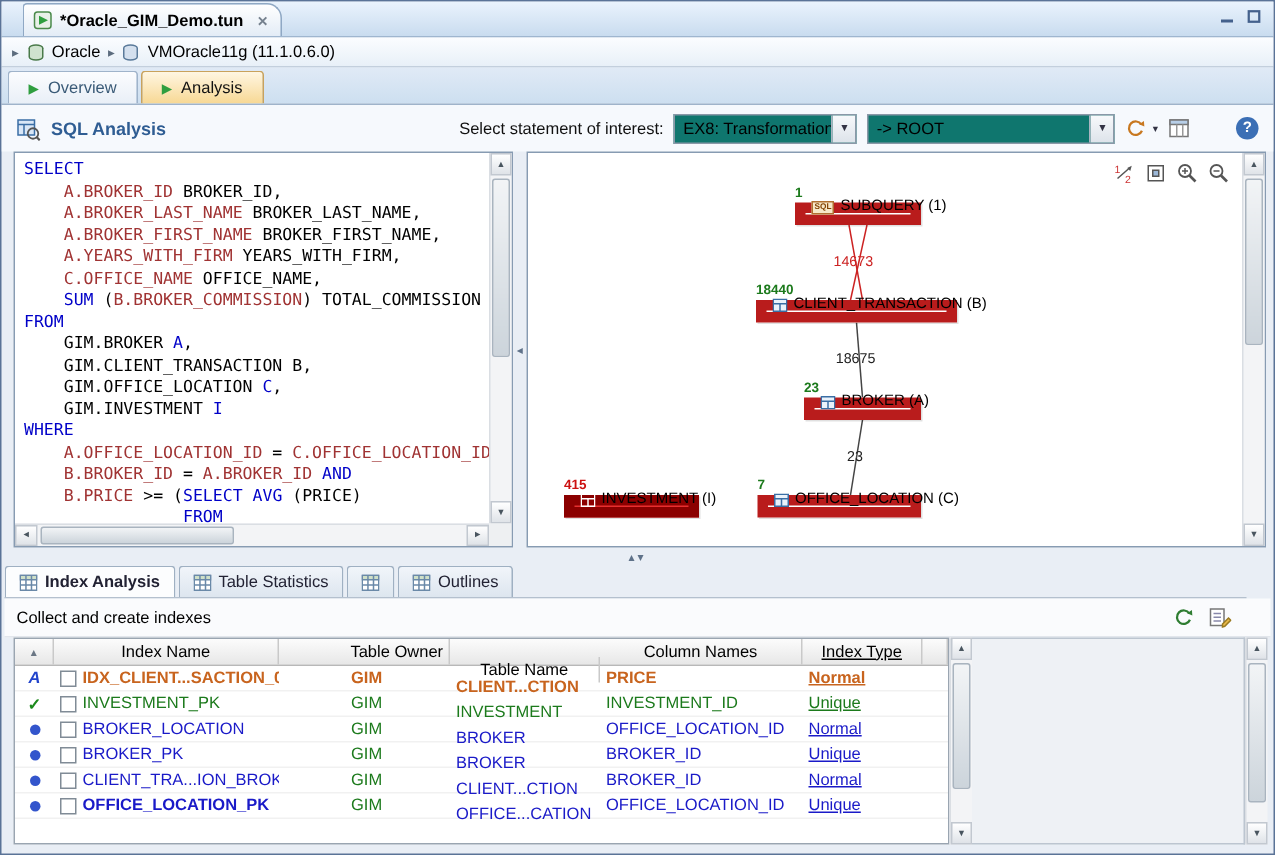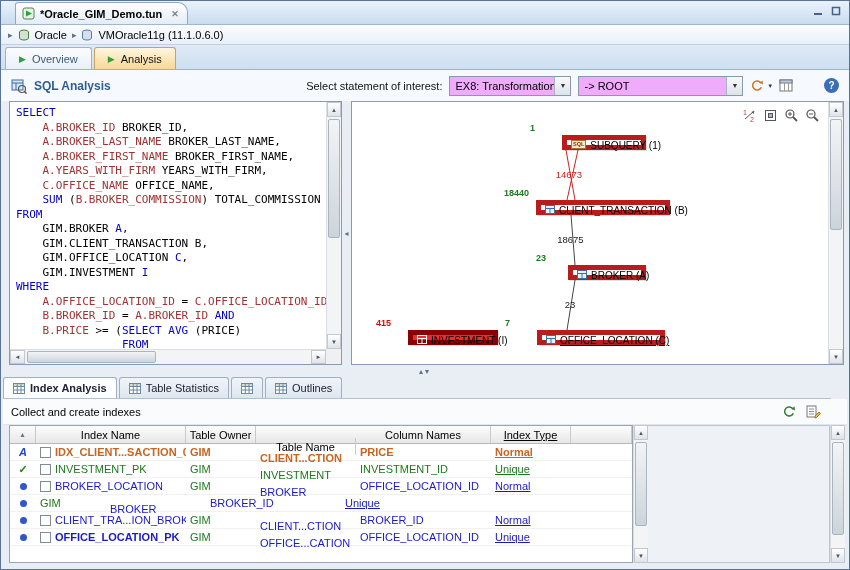--- a/index.html
+++ b/index.html
@@ -22,21 +22,21 @@
   
   .vtabs{position:absolute;top:44px;left:0;right:0;height:25px;background:linear-gradient(#e0eaf6,#cddff0);border-bottom:1px solid #9fb3ca;display:flex;align-items:flex-end;padding-left:4px;gap:2px;}
   .vtab{height:22px;display:flex;align-items:center;gap:6px;padding:0 13px;border:1px solid #9fb3ca;border-bottom:none;border-radius:3px 3px 0 0;background:linear-gradient(#fbfcfe,#e9eff7);color:#3a5a77;cursor:pointer;}
   .vtab.active{background:linear-gradient(#fff6e2,#f7d globalization894);background:linear-gradient(#fff6e2,#f7d894);border-color:#c9a25c;color:#111;}
   .play-icon{color:#2f9e3f;font-size:9px;}
 
   
   .ahdr{position:absolute;top:69px;left:0;right:0;height:31px;background:#f6f9fd;display:flex;align-items:center;padding:0 10px;gap:7px;}
   .ah-title{font-size:12px;font-weight:bold;color:#2f5d93;}
   .ah-label{margin-left:auto;color:#111;}
-  .combo{display:flex;align-items:center;height:20px;border:1px solid #8a98a8;background:#f0abfc;cursor:pointer;}
+  .combo{display:flex;align-items:center;height:20px;border:1px solid #8a98a8;background:#0f766e;cursor:pointer;}
   .combo-val{flex:1;padding:0 5px;white-space:nowrap;overflow:hidden;}
   .combo-btn{width:16px;align-self:stretch;border-left:1px solid #aab4c0;background:linear-gradient(#f7f9fb,#dde3ea);display:flex;align-items:center;justify-content:center;font-size:7px;color:#334;}
   .c-statement{width:122px;}
   .c-root{width:165px;}
   .caret{font-size:7px;color:#334;margin-left:-3px;}
   .ah-help{width:15px;height:15px;border-radius:50%;background:#3b6fb5;color:#fff;font-weight:bold;font-size:10px;display:flex;align-items:center;justify-content:center;margin-left:24px;cursor:pointer;}
   .ticon{display:flex;align-items:center;justify-content:center;cursor:pointer;}
 
   
   .sqlpanel{position:absolute;left:8px;top:100px;width:333px;height:264px;background:#fff;border:1px solid #879bb2;display:grid;grid-template-columns:1fr 15px;grid-template-rows:1fr 15px;}
@@ -57,21 +57,21 @@
   .sb-h .sb-thumb{top:1px;bottom:1px;}
   .sb-corner{background:#eef0f2;grid-column:2;grid-row:2;}
   .sqlpanel .sb-v{grid-column:2;grid-row:1;}
   .sqlpanel .sb-h{grid-column:1;grid-row:2;}
 
   
   .diagram-panel{position:absolute;left:350px;top:100px;width:493px;height:264px;background:#fff;border:1px solid #879bb2;display:grid;grid-template-columns:1fr 15px;}
   .diagram-canvas{position:relative;overflow:hidden;grid-column:1;}
   .edge-layer{position:absolute;left:0;top:0;z-index:1;}
   .dg-toolbar{position:absolute;top:6px;right:8px;display:flex;gap:6px;z-index:5;}
-  .dnode{position:absolute;height:15px;background:#fff;border:5px solid #b91c1c;display:flex;align-items:flex-start;gap:4px;padding:0 4px;font-size:10px;white-space:nowrap;z-index:2;cursor:pointer;box-shadow:1px 1px 0 rgba(0,0,0,0.12);margin-left:32px;}
+  .dnode{position:absolute;height:15px;background:#fff;border:7px solid #b91c1c;display:flex;align-items:flex-end;gap:4px;padding:0 4px;font-size:10px;white-space:nowrap;z-index:2;cursor:pointer;box-shadow:1px 1px 0 rgba(0,0,0,0.12);}
   .dnode.critical{background:#e63030;border-color:#8b0000;}
   .nicon{display:flex;align-items:center;}
   .nicon-sql{font-size:5.5px;font-weight:bold;color:#804000;background:#f7e8c8;border:1px solid #b07030;padding:0 1px;line-height:7px;}
   .ncount{position:absolute;font-size:9px;font-weight:bold;z-index:2;}
   .ncount.green{color:#1c7a1c;}
   .ncount.red{color:#cc1111;}
   .edge-label{position:absolute;font-size:9.5px;color:#222;z-index:2;transform:translateX(-60%);}
   .edge-label.red{color:#cc2222;}
 
   
@@ -93,21 +93,21 @@
   .btable{width:624px;background:#fff;border:1px solid #9aa5b1;display:flex;flex-direction:column;}
   .thead{display:flex;height:18px;background:linear-gradient(#fcfcfc,#e7e7e7);border-bottom:1px solid #b8b8b8;flex:0 0 18px;}
   .hc{border-right:1px solid #c9c9c9;display:flex;align-items:center;justify-content:center;overflow:hidden;white-space:nowrap;cursor:pointer;}
   .sort{font-size:8px;color:#6a7684;}
   .tbody{flex:1;overflow:hidden;}
   .trow{display:flex;height:17px;align-items:center;border-bottom:1px solid #f1f1f1;cursor:pointer;}
   .trow.bold{font-weight:bold;}
   .tcell{overflow:hidden;white-space:nowrap;padding:0 4px;display:flex;align-items:center;gap:4px;height:100%;}
   .status{width:26px;justify-content:center;padding:0;flex:0 0 26px;}
   .c0{width:150px;flex:0 0 150px;}
-  .c1{width:70px;flex:0 0 70px;}
+  .c1{width:70px;flex:0 0 70px;margin-left:44px;}
   .c2{width:100px;flex:0 0 100px;margin-top:12px;}
   .c3{width:135px;flex:0 0 135px;}
   .c4{width:80px;flex:0 0 80px;text-decoration:underline;}
   .tfill{flex:1;}
   .cb{width:11px;height:11px;border:1px solid #808b96;background:#fff;flex:0 0 auto;cursor:pointer;}
   .st-rec{color:#2244cc;font-weight:bold;font-style:italic;font-size:11px;}
   .st-chk{color:#1c8a1c;font-weight:bold;font-size:11px;}
   .st-dot{width:7px;height:7px;border-radius:50%;background:#3355cc;}
   .bempty{flex:1;background:#eef1f5;border:1px solid #bcc5d0;border-left:none;}
   .bbody .sb-v{flex:0 0 15px;}
@@ -293,21 +293,21 @@
           <span class="nicon">
             <svg width="10" height="9">
               <rect x="0.5" y="0.5" width="9" height="8" fill="#eaf2fb" stroke="#3a6ea5"></rect>
               <line x1="0.5" y1="3.5" x2="9.5" y2="3.5" stroke="#3a6ea5"></line>
               <line x1="5" y1="3.5" x2="5" y2="8.5" stroke="#3a6ea5"></line>
             </svg>
           </span>
           <span>BROKER (A)</span>
         </div>
         <div class="ncount green" style="left: 184px; top: 151px;">23</div>
-        <div class="dnode" style="left: 153px; top: 228px; width: 128px; text-decoration: underline;">
+        <div class="dnode" style="left: 153px; top: 228px; width: 109px;">
           <span class="nicon">
             <svg width="10" height="9">
               <rect x="0.5" y="0.5" width="9" height="8" fill="#eaf2fb" stroke="#3a6ea5"></rect>
               <line x1="0.5" y1="3.5" x2="9.5" y2="3.5" stroke="#3a6ea5"></line>
               <line x1="5" y1="3.5" x2="5" y2="8.5" stroke="#3a6ea5"></line>
             </svg>
           </span>
           <span>OFFICE_LOCATION (C)</span>
         </div>
         <div class="ncount green" style="left: 153px; top: 216px;">7</div>
@@ -484,20 +484,24 @@
             </div>
             <div class="tcell c4" style="color: rgb(26, 26, 200);">
               <span>Normal</span>
             </div>
             <div class="tcell tfill"></div>
           </div>
           <div class="trow">
             <div class="tcell status">
               <span class="st-dot"></span>
             </div>
+            <div class="tcell c0" style="color: rgb(26, 26, 200);">
+              <span class="cb"></span>
+              <span>BROKER_PK</span>
+            </div>
             <div class="tcell c1" style="color: rgb(28, 122, 28);">
               <span>GIM</span>
             </div>
             <div class="tcell c2" style="color: rgb(26, 26, 200);">
               <span>BROKER</span>
             </div>
             <div class="tcell c3" style="color: rgb(26, 26, 200);">
               <span>BROKER_ID</span>
             </div>
             <div class="tcell c4" style="color: rgb(26, 26, 200);">

